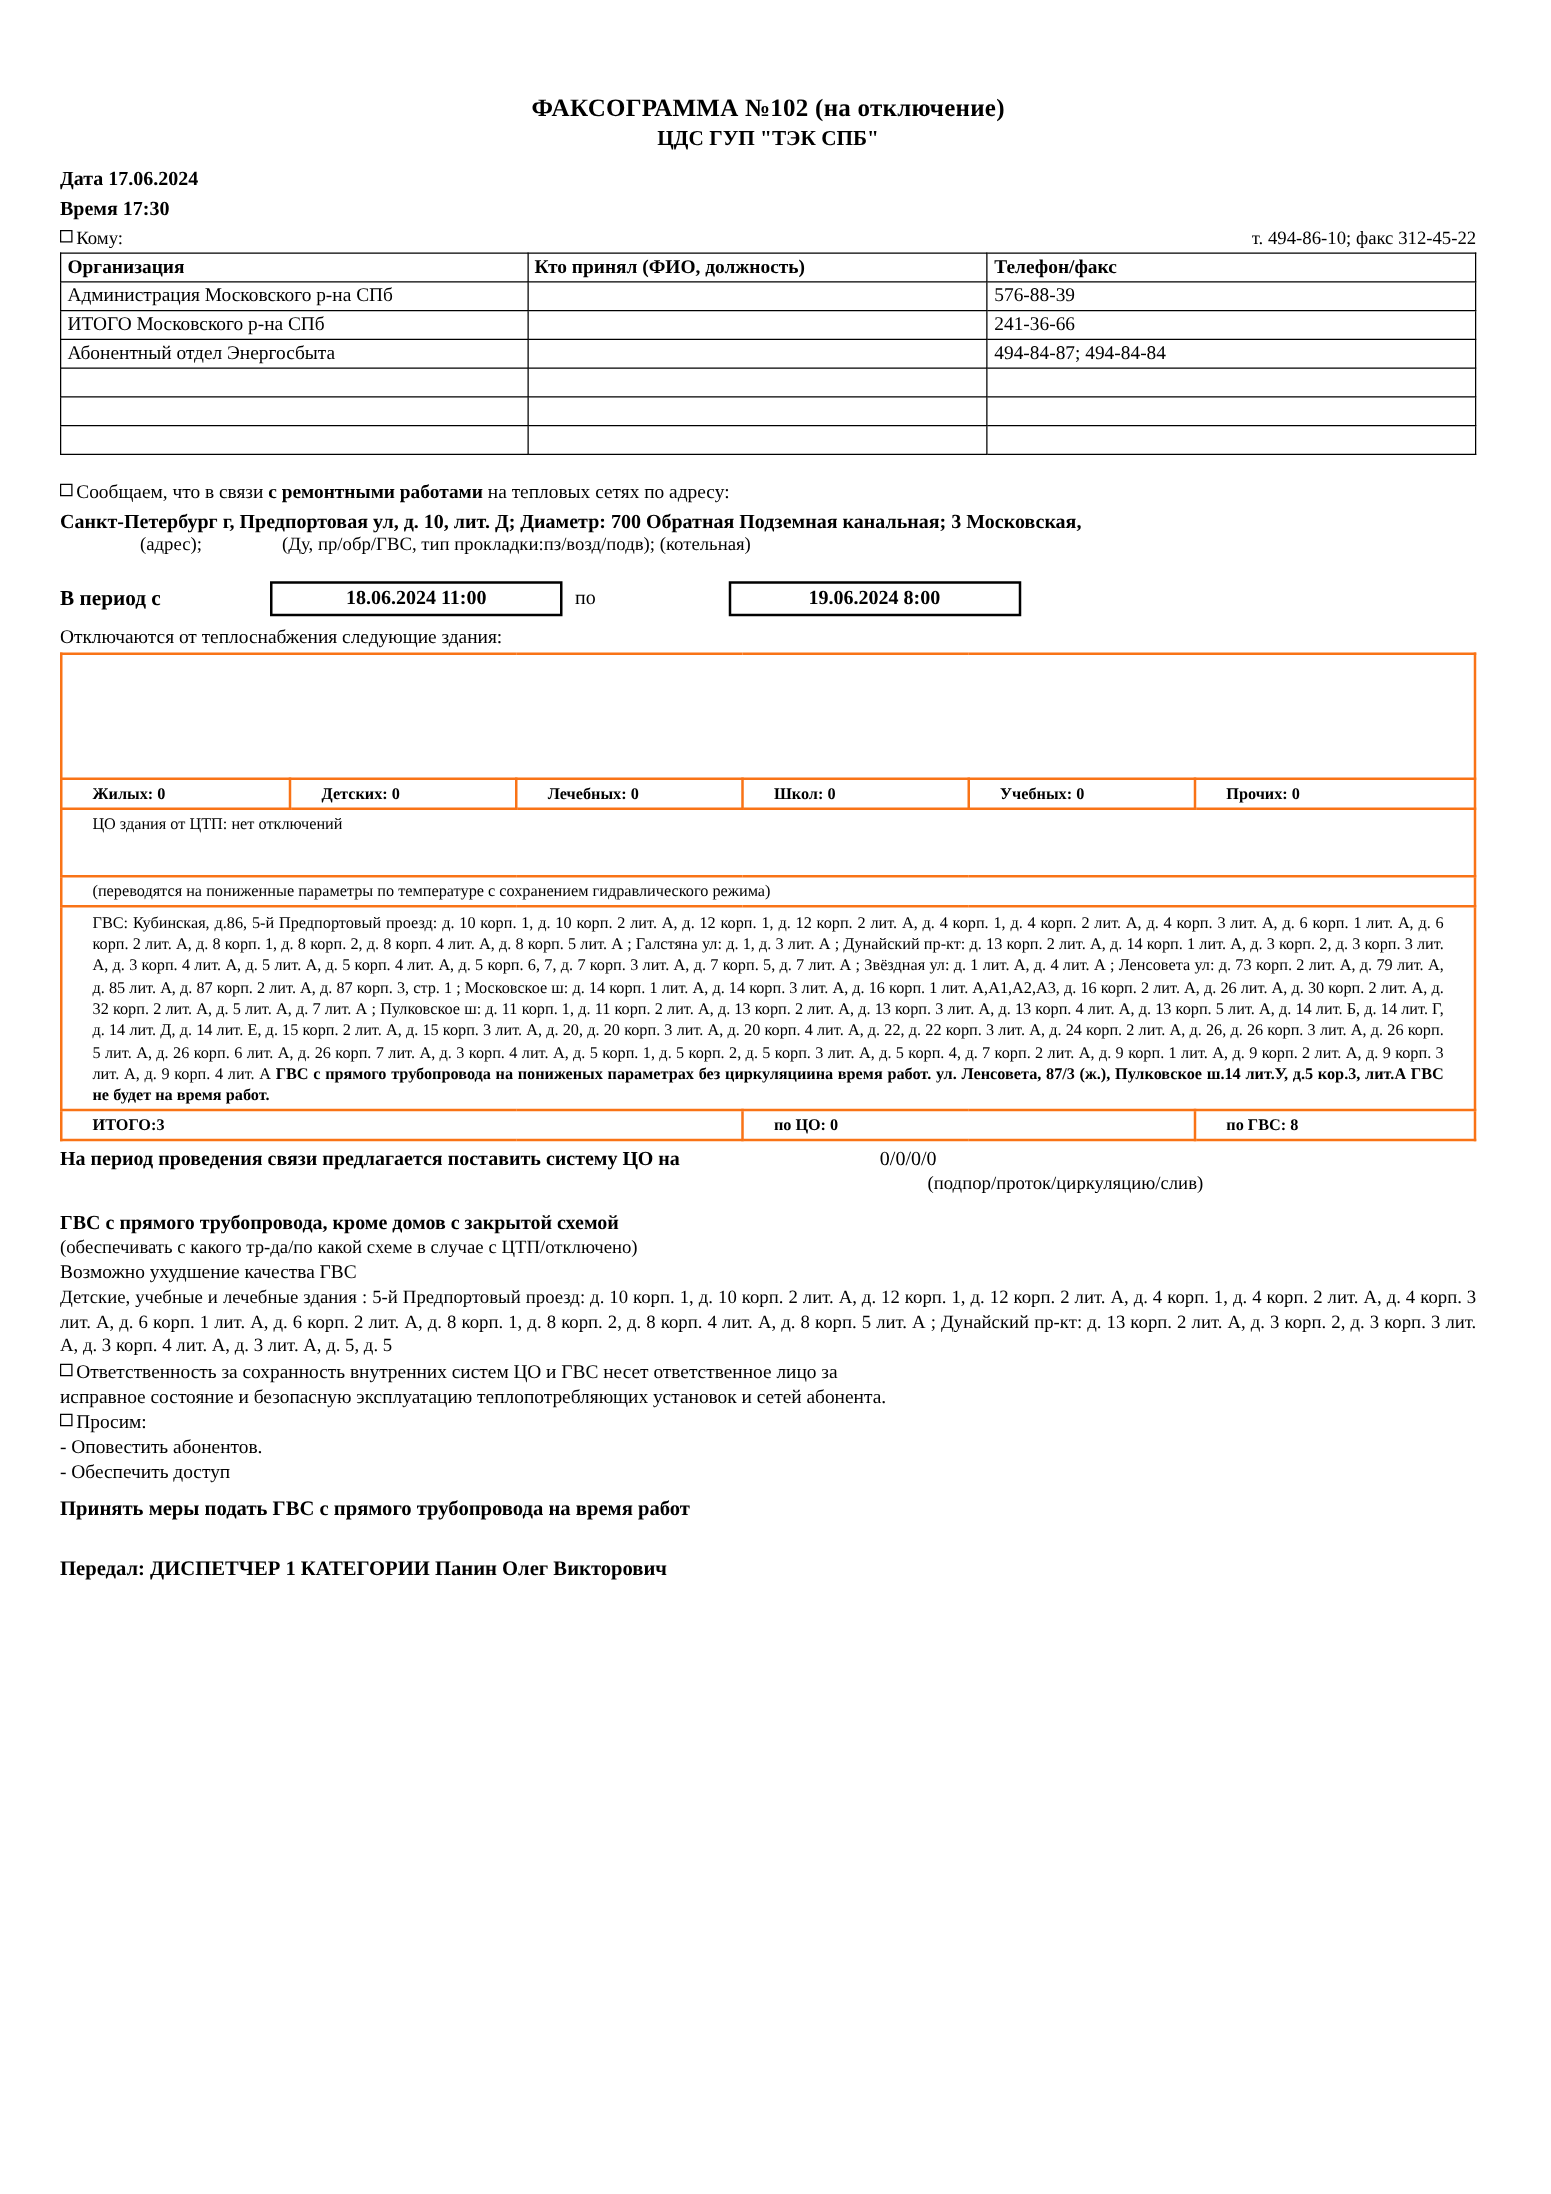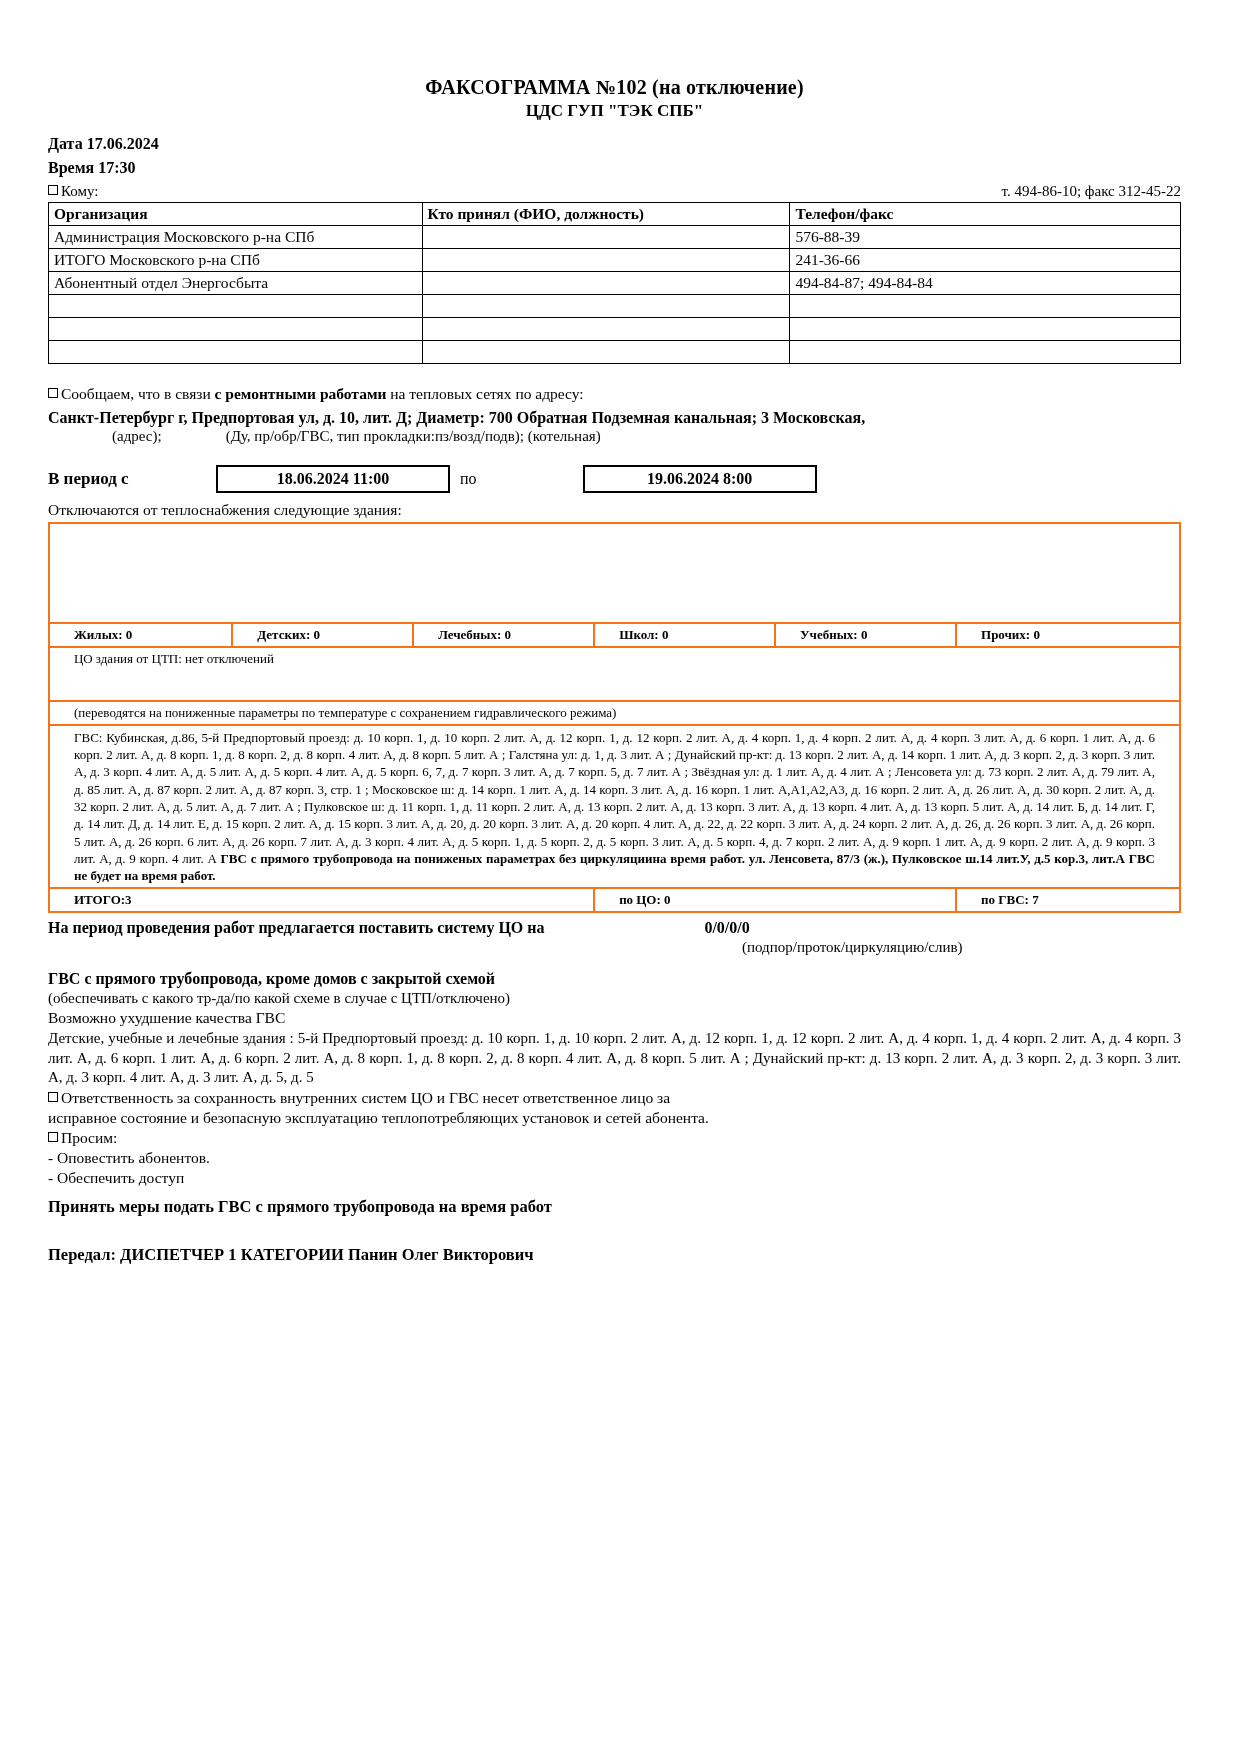--- a/index.html
+++ b/index.html
@@ -153,21 +153,20 @@
     display: flex;
     align-items: baseline;
   }
   .sys-co-label {
     font-weight: bold;
     font-size: 16px;
   }
   .sys-co-val {
     margin-left: 160px;
     font-size: 16px;
-    font-weight: bold;
   }
   .sys-co-hint {
     margin-left: 694px;
     font-size: 15px;
     margin-top: 2px;
   }
   .small-note {
     font-size: 15px;
     margin-top: 2px;
   }
@@ -298,27 +297,27 @@
       </tr>
       <tr>
         <td colspan="6">(переводятся на пониженные параметры по температуре с сохранением гидравлического режима)</td>
       </tr>
       <tr>
         <td class="gvs-cell" colspan="6"><span>ГВС: Кубинская, д.86, 5-й Предпортовый проезд: д. 10 корп. 1, д. 10 корп. 2 лит. А, д. 12 корп. 1, д. 12 корп. 2 лит. А, д. 4 корп. 1, д. 4 корп. 2 лит. А, д. 4 корп. 3 лит. А, д. 6 корп. 1 лит. А, д. 6 корп. 2 лит. А, д. 8 корп. 1, д. 8 корп. 2, д. 8 корп. 4 лит. А, д. 8 корп. 5 лит. А ; Галстяна ул: д. 1, д. 3 лит. А ; Дунайский пр-кт: д. 13 корп. 2 лит. А, д. 14 корп. 1 лит. А, д. 3 корп. 2, д. 3 корп. 3 лит. А, д. 3 корп. 4 лит. А, д. 5 лит. А, д. 5 корп. 4 лит. А, д. 5 корп. 6, 7, д. 7 корп. 3 лит. А, д. 7 корп. 5, д. 7 лит. А ; Звёздная ул: д. 1 лит. А, д. 4 лит. А ; Ленсовета ул: д. 73 корп. 2 лит. А, д. 79 лит. А, д. 85 лит. А, д. 87 корп. 2 лит. А, д. 87 корп. 3, стр. 1 ; Московское ш: д. 14 корп. 1 лит. А, д. 14 корп. 3 лит. А, д. 16 корп. 1 лит. А,А1,А2,А3, д. 16 корп. 2 лит. А, д. 26 лит. А, д. 30 корп. 2 лит. А, д. 32 корп. 2 лит. А, д. 5 лит. А, д. 7 лит. А ; Пулковское ш: д. 11 корп. 1, д. 11 корп. 2 лит. А, д. 13 корп. 2 лит. А, д. 13 корп. 3 лит. А, д. 13 корп. 4 лит. А, д. 13 корп. 5 лит. А, д. 14 лит. Б, д. 14 лит. Г, д. 14 лит. Д, д. 14 лит. Е, д. 15 корп. 2 лит. А, д. 15 корп. 3 лит. А, д. 20, д. 20 корп. 3 лит. А, д. 20 корп. 4 лит. А, д. 22, д. 22 корп. 3 лит. А, д. 24 корп. 2 лит. А, д. 26, д. 26 корп. 3 лит. А, д. 26 корп. 5 лит. А, д. 26 корп. 6 лит. А, д. 26 корп. 7 лит. А, д. 3 корп. 4 лит. А, д. 5 корп. 1, д. 5 корп. 2, д. 5 корп. 3 лит. А, д. 5 корп. 4, д. 7 корп. 2 лит. А, д. 9 корп. 1 лит. А, д. 9 корп. 2 лит. А, д. 9 корп. 3 лит. А, д. 9 корп. 4 лит. А </span><b>ГВС с прямого трубопровода на пониженых параметрах без циркуляциина время работ. ул. Ленсовета, 87/3 (ж.), Пулковское ш.14 лит.У, д.5 кор.3, лит.А ГВС не будет на время работ.</b></td>
       </tr>
       <tr>
         <td class="totals-cell" colspan="3">ИТОГО:3</td>
         <td class="totals-cell" colspan="2">по ЦО: 0</td>
-        <td class="totals-cell">по ГВС: 7</td>
+        <td class="totals-cell">по ГВС: 8</td>
       </tr>
     </tbody>
   </table>
 
   <div class="row-flex after-table">
-    <span class="sys-co-label">На период проведения работ предлагается поставить систему ЦО на</span>
+    <span class="sys-co-label">На период проведения связи предлагается поставить систему ЦО на</span>
     <span class="sys-co-val">0/0/0/0</span>
   </div>
   <div class="sys-co-hint">(подпор/проток/циркуляцию/слив)</div>
 
   <div class="bold mt14" style="font-size:16px;">ГВС с прямого трубопровода, кроме домов с закрытой схемой</div>
   <div class="small-note">(обеспечивать с какого тр-да/по какой схеме в случае с ЦТП/отключено)</div>
   <div class="list-line">Возможно ухудшение качества ГВС</div>
   <div class="tight">Детские, учебные и лечебные здания : 5-й Предпортовый проезд: д. 10 корп. 1, д. 10 корп. 2 лит. А, д. 12 корп. 1, д. 12 корп. 2 лит. А, д. 4 корп. 1, д. 4 корп. 2 лит. А, д. 4 корп. 3 лит. А, д. 6 корп. 1 лит. А, д. 6 корп. 2 лит. А, д. 8 корп. 1, д. 8 корп. 2, д. 8 корп. 4 лит. А, д. 8 корп. 5 лит. А ; Дунайский пр-кт: д. 13 корп. 2 лит. А, д. 3 корп. 2, д. 3 корп. 3 лит. А, д. 3 корп. 4 лит. А, д. 3 лит. А, д. 5, д. 5</div>
 
   <div class="list-line">

